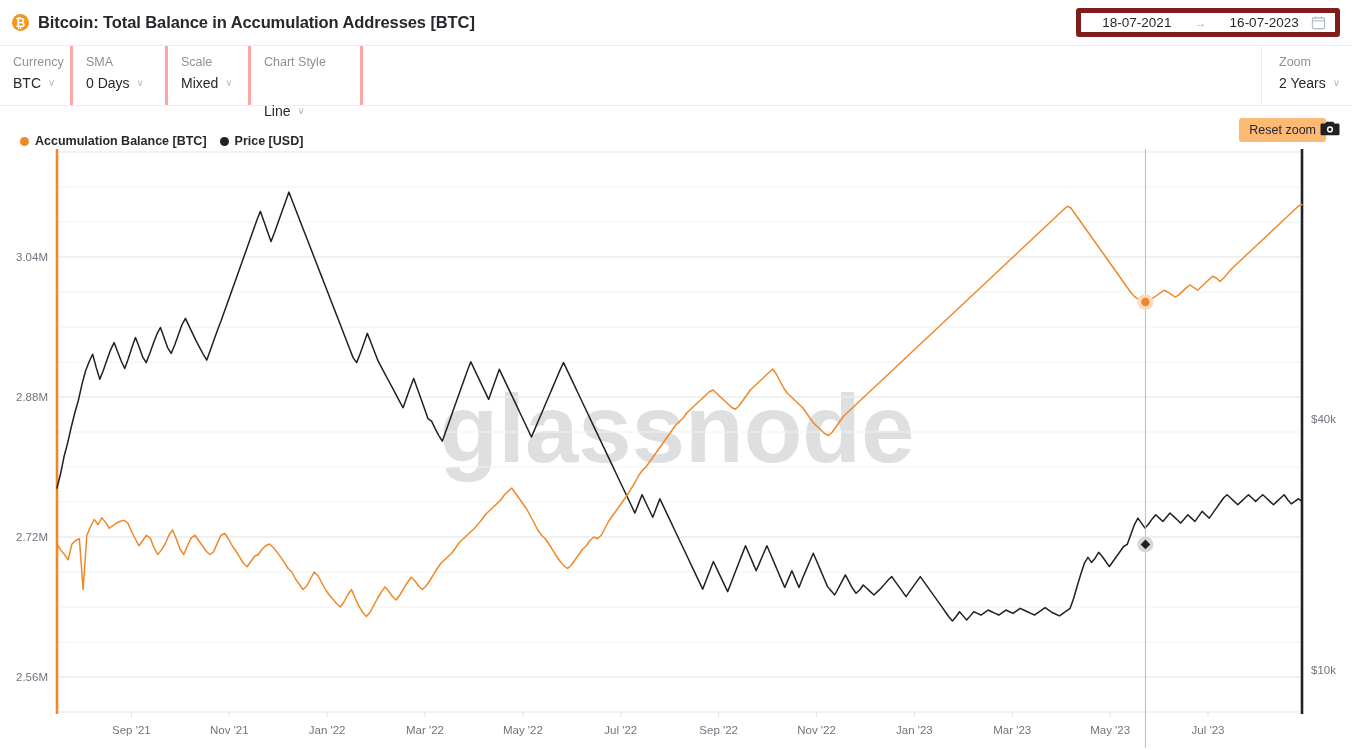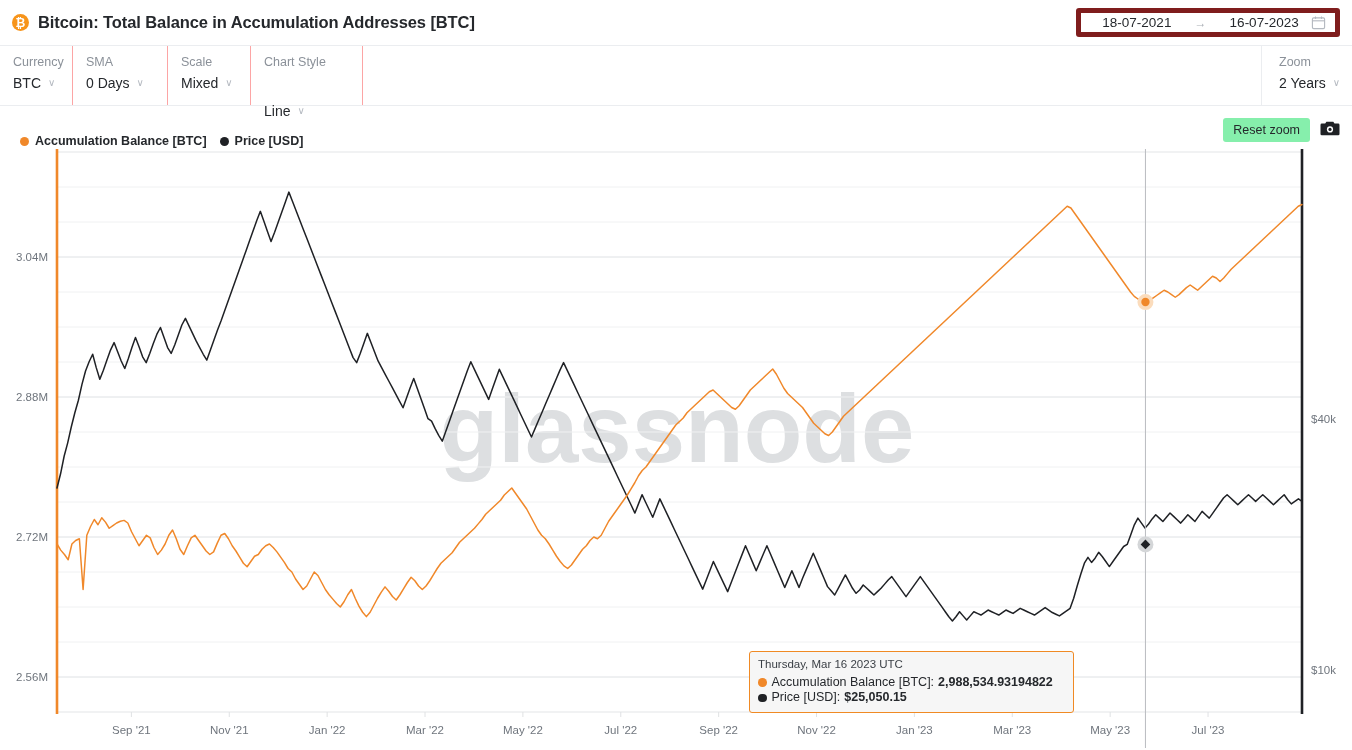--- a/index.html
+++ b/index.html
@@ -41,21 +41,21 @@
   .dr-cal { margin-left: auto; color: #b4b9c0; display: flex; align-items: center; }
 
   
   .toolbar {
     position: absolute; top: 45px; left: 0; width: 1352px; height: 61px;
     border-top: 1px solid #ebedf0; border-bottom: 1px solid #ebedf0;
     display: flex; align-items: stretch;
   }
   .tb-cell {
     padding: 9px 0 0 13px; min-width: 0;
-    border-right: 1px solid #fca5a5;
+    border-right: 3px solid #fca5a5;
     display: flex; flex-direction: column; justify-content: flex-start;
   }
   .tb-cell.w-currency { width: 73px; }
   .tb-cell.w-sma { width: 95px; }
   .tb-cell.w-scale { width: 83px; }
   .tb-cell.w-style { width: 112px; gap: 28px; }
   .tb-spacer { flex: 1 1 auto; border-right: 1px solid #ebedf0; }
   .tb-cell.w-zoom { width: 90px; padding-left: 17px; border-right: none; }
   .tb-label { font-size: 12.5px; color: #8b9199; line-height: 15px; margin-bottom: 4px; }
   .tb-value { font-size: 14px; color: #25282c; display: flex; align-items: center; line-height: 18px; text-align: center; }
@@ -64,22 +64,22 @@
   
   .legend {
     position: absolute; top: 134px; left: 20px;
     display: flex; align-items: center; gap: 13px;
     font-size: 12.5px; font-weight: bold; color: #25282c;
   }
   .lg-item { display: flex; align-items: center; }
   .dot { width: 9px; height: 9px; border-radius: 50%; margin-right: 6px; flex: 0 0 auto; }
 
   .reset-zoom {
-    position: absolute; top: 118px; right: 42px;
-    background: #86efac; border: none; border-radius: 3px;
+    position: absolute; top: 118px; right: 26px;
+    background: #fdba74; border: none; border-radius: 3px;
     padding: 5px 10px; font-size: 12.5px; color: #25282c;
     font-family: "Liberation Sans", sans-serif; cursor: pointer;
   }
   .camera-btn {
     position: absolute; top: 120px; right: 12px;
     width: 20px; height: 17px; cursor: pointer;
   }
 
   
   .chart-wrap { position: absolute; top: 0; left: 0; width: 1352px; height: 750px; }
@@ -246,27 +246,14 @@
         <polyline points="57.00,488.00 60.57,473.79 64.13,456.24 67.70,442.87 71.27,426.99 74.84,412.78 78.40,400.24 81.97,384.36 85.54,370.99 89.11,361.79 92.67,354.27 96.24,367.64 99.81,379.34 103.38,370.15 106.94,360.12 110.51,350.09 114.08,342.57 117.64,351.76 121.21,360.96 124.78,368.48 128.35,358.45 131.91,347.58 135.48,337.55 139.05,346.75 142.62,356.78 146.18,362.63 149.75,353.43 153.32,343.40 156.89,334.21 160.45,327.52 164.02,337.55 167.59,347.58 171.15,353.43 174.72,345.07 178.29,335.04 181.86,325.01 185.42,318.33 188.99,325.85 192.56,333.37 196.13,340.90 199.69,347.58 203.26,354.27 206.83,360.12 210.40,350.09 213.96,340.06 217.53,330.03 221.10,320.84 224.66,310.81 228.23,300.78 231.80,290.75 235.37,280.72 238.93,270.69 242.50,260.66 246.07,250.63 249.64,240.60 253.20,230.57 256.77,220.54 260.34,211.34 263.91,221.37 267.47,231.40 271.04,241.43 274.61,232.24 278.17,222.21 281.74,212.18 285.31,202.15 288.88,192.12 292.44,201.31 296.01,210.51 299.58,219.70 303.15,228.90 306.71,238.09 310.28,247.28 313.85,256.48 317.42,265.67 320.98,274.87 324.55,284.06 328.12,293.25 331.68,302.45 335.25,311.64 338.82,320.84 342.39,330.03 345.95,339.22 349.52,348.42 353.09,357.61 356.66,362.63 360.22,353.43 363.79,343.40 367.36,333.37 370.93,342.57 374.49,351.76 378.06,360.96 381.63,367.64 385.19,374.33 388.76,381.01 392.33,387.70 395.90,394.39 399.46,401.07 403.03,407.76 406.60,397.73 410.17,387.70 413.73,378.51 417.30,388.54 420.87,398.57 424.44,408.60 428.00,418.63 431.57,421.13 435.14,428.66 438.70,435.34 442.27,441.19 445.84,431.16 449.41,421.13 452.97,411.10 456.54,401.07 460.11,391.04 463.68,381.01 467.24,370.99 470.81,361.79 474.38,369.31 477.95,376.84 481.51,384.36 485.08,391.88 488.65,399.40 492.21,389.37 495.78,379.34 499.35,369.31 502.92,376.84 506.48,384.36 510.05,391.88 513.62,399.40 517.19,406.93 520.75,414.45 524.32,421.97 527.89,429.49 531.46,437.01 535.02,428.66 538.59,420.30 542.16,411.94 545.72,403.58 549.29,395.22 552.86,386.87 556.43,378.51 559.99,370.15 563.56,362.63 567.13,370.15 570.70,377.67 574.26,385.19 577.83,392.72 581.40,400.24 584.97,407.76 588.53,415.28 592.10,422.81 595.67,430.33 599.23,437.85 602.80,445.37 606.37,452.90 609.94,460.42 613.50,467.94 617.07,475.46 620.64,482.99 624.21,490.51 627.77,498.03 631.34,505.55 634.91,513.07 638.48,503.88 642.04,494.69 645.61,502.21 649.18,509.73 652.74,517.25 656.31,508.06 659.88,498.87 663.45,506.39 667.01,513.91 670.58,521.43 674.15,528.96 677.72,536.48 681.28,544.00 684.85,551.52 688.42,559.04 691.99,566.57 695.55,574.09 699.12,581.61 702.69,589.13 706.26,579.94 709.82,570.75 713.39,561.55 716.96,569.07 720.52,576.60 724.09,584.12 727.66,591.64 731.23,582.45 734.79,573.25 738.36,564.06 741.93,554.87 745.50,545.67 749.06,554.03 752.63,562.39 756.20,570.75 759.77,562.39 763.33,554.03 766.90,545.67 770.47,554.03 774.03,562.39 777.60,570.75 781.17,579.10 784.74,587.46 788.30,579.10 791.87,570.75 795.44,579.10 799.01,587.46 802.57,578.27 806.14,569.91 809.71,561.55 813.28,553.19 816.84,561.55 820.41,569.91 823.98,578.27 827.54,586.63 831.11,590.81 834.68,594.99 838.25,588.30 841.81,581.61 845.38,574.93 848.95,581.61 852.52,588.30 856.08,593.31 859.65,589.97 863.22,584.96 866.79,588.30 870.35,591.64 873.92,594.99 877.49,591.64 881.05,588.30 884.62,584.12 888.19,579.94 891.76,576.60 895.32,581.61 898.89,586.63 902.46,591.64 906.03,596.66 909.59,591.64 913.16,586.63 916.73,581.61 920.30,576.60 923.86,581.61 927.43,586.63 931.00,591.64 934.56,596.66 938.13,601.67 941.70,606.69 945.27,611.70 948.83,616.72 952.40,620.90 955.97,616.72 959.54,611.70 963.10,615.88 966.67,620.06 970.24,615.88 973.81,611.70 977.37,613.37 980.94,615.04 984.51,612.54 988.07,610.03 991.64,611.70 995.21,613.37 998.78,615.04 1002.34,612.54 1005.91,610.03 1009.48,611.70 1013.05,613.37 1016.61,610.87 1020.18,608.36 1023.75,610.03 1027.32,611.70 1030.88,613.37 1034.45,615.04 1038.02,612.54 1041.58,610.03 1045.15,607.52 1048.72,610.03 1052.29,612.54 1055.85,614.21 1059.42,615.88 1062.99,613.37 1066.56,610.87 1070.12,608.36 1073.69,598.33 1077.26,585.79 1080.83,574.09 1084.39,563.22 1087.96,557.37 1091.53,562.39 1095.09,558.21 1098.66,552.36 1102.23,556.54 1105.80,561.55 1109.36,566.57 1112.93,561.55 1116.50,556.54 1120.07,551.52 1123.63,546.51 1127.20,544.42 1130.77,534.81 1134.34,524.78 1137.90,518.09 1141.47,523.10 1145.04,528.12 1148.60,523.94 1152.17,518.93 1155.74,514.75 1159.31,518.09 1162.87,521.43 1166.44,517.25 1170.01,513.07 1173.58,516.42 1177.14,519.76 1180.71,523.10 1184.28,518.93 1187.85,514.75 1191.41,518.09 1194.98,521.43 1198.55,516.42 1202.11,511.40 1205.68,514.75 1209.25,518.09 1212.82,513.07 1216.38,508.06 1219.95,503.04 1223.52,498.03 1227.09,494.69 1230.65,498.03 1234.22,501.37 1237.79,504.72 1241.36,501.37 1244.92,498.03 1248.49,494.69 1252.06,498.03 1255.62,501.37 1259.19,498.03 1262.76,494.69 1266.33,498.03 1269.89,501.37 1273.46,504.72 1277.03,501.37 1280.60,498.03 1284.16,494.69 1287.73,499.70 1291.30,503.88 1294.87,501.37 1298.43,498.87 1302.00,501.37" fill="none" stroke="#1f2125" stroke-width="1.5" stroke-linejoin="round" stroke-linecap="round"></polyline>
         <polyline points="57.00,544.00 60.73,550.13 64.46,554.50 68.18,559.75 71.91,544.00 75.64,540.50 79.37,538.75 83.09,589.50 86.82,535.25 90.55,526.50 94.28,519.50 98.00,524.75 101.73,517.75 105.46,522.13 109.19,528.25 112.91,525.63 116.64,523.00 120.37,521.25 124.10,520.38 127.82,523.00 131.55,531.75 135.28,538.75 139.01,545.75 142.73,540.50 146.46,535.25 150.19,537.88 153.92,547.50 157.64,554.50 161.37,550.13 165.10,544.00 168.83,535.25 172.55,530.00 176.28,538.75 180.01,549.25 183.74,554.50 187.46,545.75 191.19,537.88 194.92,535.25 198.65,540.50 202.37,545.75 206.10,551.00 209.83,554.50 213.56,551.88 217.28,543.13 221.01,535.25 224.74,533.50 228.47,538.75 232.19,545.75 235.92,551.00 239.65,557.13 243.38,563.25 247.10,566.75 250.83,561.50 254.56,556.25 258.29,554.50 262.01,549.25 265.74,545.75 269.47,544.00 273.20,547.50 276.93,551.88 280.65,557.13 284.38,562.38 288.11,568.50 291.84,572.00 295.56,579.00 299.29,584.25 303.02,589.50 306.75,586.00 310.47,579.00 314.20,572.00 317.93,575.50 321.66,582.50 325.38,589.50 329.11,594.75 332.84,599.13 336.57,603.50 340.29,607.00 344.02,601.75 347.75,594.75 351.48,589.50 355.20,598.25 358.93,606.13 362.66,612.25 366.39,616.63 370.11,612.25 373.84,605.25 377.57,598.25 381.30,592.13 385.02,586.88 388.75,591.25 392.48,596.50 396.21,600.00 399.93,594.75 403.66,588.63 407.39,582.50 411.12,577.25 414.84,580.75 418.57,586.00 422.30,589.50 426.03,586.00 429.75,580.75 433.48,574.63 437.21,568.50 440.94,563.25 444.66,559.75 448.39,556.25 452.12,552.75 455.85,547.50 459.57,542.25 463.30,538.75 467.03,535.25 470.76,531.75 474.49,528.25 478.21,523.88 481.94,519.50 485.67,514.25 489.40,510.75 493.12,507.25 496.85,503.75 500.58,500.25 504.31,495.00 508.03,491.50 511.76,488.00 515.49,493.25 519.22,498.50 522.94,503.75 526.67,509.00 530.40,516.00 534.13,523.00 537.85,530.00 541.58,535.25 545.31,538.75 549.04,544.00 552.76,550.13 556.49,556.25 560.22,561.50 563.95,565.88 567.67,568.50 571.40,565.00 575.13,559.75 578.86,554.50 582.58,549.25 586.31,545.75 590.04,540.50 593.77,537.00 597.49,538.75 601.22,535.25 604.95,528.25 608.68,521.25 612.40,516.00 616.13,510.75 619.86,505.50 623.59,500.25 627.31,495.00 631.04,488.88 634.77,482.75 638.50,475.75 642.22,470.50 645.95,467.00 649.68,461.75 653.41,456.50 657.13,451.25 660.86,446.00 664.59,440.75 668.32,435.50 672.04,430.25 675.77,425.00 679.50,421.50 683.23,418.00 686.96,412.75 690.68,409.25 694.41,405.75 698.14,402.25 701.87,398.75 705.59,395.25 709.32,391.75 713.05,390.00 716.78,393.50 720.50,397.00 724.23,400.50 727.96,404.00 731.69,407.50 735.41,409.25 739.14,405.75 742.87,400.50 746.60,395.25 750.32,390.00 754.05,386.50 757.78,383.00 761.51,379.50 765.23,376.00 768.96,372.50 772.69,369.00 776.42,374.25 780.14,381.25 783.87,388.25 787.60,393.50 791.33,397.00 795.05,400.50 798.78,404.00 802.51,407.50 806.24,412.75 809.96,418.00 813.69,423.25 817.42,426.75 821.15,430.25 824.87,433.75 828.60,435.50 832.33,432.00 836.06,426.75 839.78,421.50 843.51,416.25 847.24,412.75 850.97,409.25 854.69,405.75 858.42,402.25 862.15,398.75 865.88,395.25 869.60,391.75 873.33,388.25 877.06,384.75 880.79,381.25 884.51,377.75 888.24,374.25 891.97,370.75 895.70,367.25 899.43,363.75 903.15,360.25 906.88,356.75 910.61,353.25 914.34,349.75 918.06,346.25 921.79,342.75 925.52,339.25 929.25,335.75 932.97,332.25 936.70,328.75 940.43,325.25 944.16,321.75 947.88,318.25 951.61,314.75 955.34,311.25 959.07,307.75 962.79,304.25 966.52,300.75 970.25,297.25 973.98,293.75 977.70,290.25 981.43,286.75 985.16,283.25 988.89,279.75 992.61,276.25 996.34,272.75 1000.07,269.25 1003.80,265.75 1007.52,262.25 1011.25,258.75 1014.98,255.25 1018.71,251.75 1022.43,248.25 1026.16,244.75 1029.89,241.25 1033.62,237.75 1037.34,234.25 1041.07,230.75 1044.80,227.25 1048.53,223.75 1052.25,220.25 1055.98,216.75 1059.71,213.25 1063.44,209.75 1067.16,206.25 1070.89,208.00 1074.62,213.25 1078.35,218.50 1082.07,223.75 1085.80,229.00 1089.53,234.25 1093.26,239.50 1096.99,244.75 1100.71,250.00 1104.44,255.25 1108.17,260.50 1111.90,265.75 1115.62,271.00 1119.35,276.25 1123.08,281.50 1126.81,286.75 1130.53,292.00 1134.26,296.38 1137.99,299.00 1141.72,300.75 1145.44,302.03 1149.17,300.75 1152.90,298.13 1156.63,295.50 1160.35,292.88 1164.08,290.25 1167.81,292.00 1171.54,294.63 1175.26,297.25 1178.99,294.63 1182.72,291.13 1186.45,287.63 1190.17,285.00 1193.90,287.63 1197.63,290.25 1201.36,286.75 1205.08,283.25 1208.81,279.75 1212.54,276.25 1216.27,278.00 1219.99,281.50 1223.72,278.00 1227.45,273.63 1231.18,269.25 1234.90,265.75 1238.63,262.25 1242.36,258.75 1246.09,255.25 1249.81,251.75 1253.54,248.25 1257.27,244.75 1261.00,241.25 1264.72,237.75 1268.45,234.25 1272.18,230.75 1275.91,227.25 1279.63,223.75 1283.36,220.25 1287.09,216.75 1290.82,213.25 1294.54,209.75 1298.27,206.25 1302.00,204.50" fill="none" stroke="#f0882a" stroke-width="1.5" stroke-linejoin="round" stroke-linecap="round"></polyline>
         <line x1="1145.443113772455" y1="149" x2="1145.443113772455" y2="748" stroke="#b9bcc0" stroke-width="1"></line>
         <circle cx="1145.443113772455" cy="302.0319345453076" r="8" fill="#fbdcbc"></circle>
         <circle cx="1145.443113772455" cy="302.0319345453076" r="4.2" fill="#f0882a"></circle>
         <circle cx="1145.443113772455" cy="544.416656716418" r="8" fill="#d4d6d8"></circle>
         <rect x="1142.043113772455" y="541.016656716418" width="6.8" height="6.8" fill="#1f2125" transform="rotate(45 1145.443113772455 544.416656716418)"></rect>
       </svg>
   </div>
 
-  <div class="tooltip">
-    <div class="tt-date">Thursday, Mar 16 2023 UTC</div>
-    <div class="tt-row">
-      <span class="dot" style="background: rgb(240, 136, 42);"></span>
-      <span class="tt-key">Accumulation Balance [BTC]:</span>
-      <span class="tt-val">2,988,534.93194822</span>
-    </div>
-    <div class="tt-row">
-      <span class="dot" style="background: rgb(31, 33, 37);"></span>
-      <span class="tt-key">Price [USD]:</span>
-      <span class="tt-val">$25,050.15</span>
-    </div>
-  </div>
 
 </div>
 
 </body></html>

